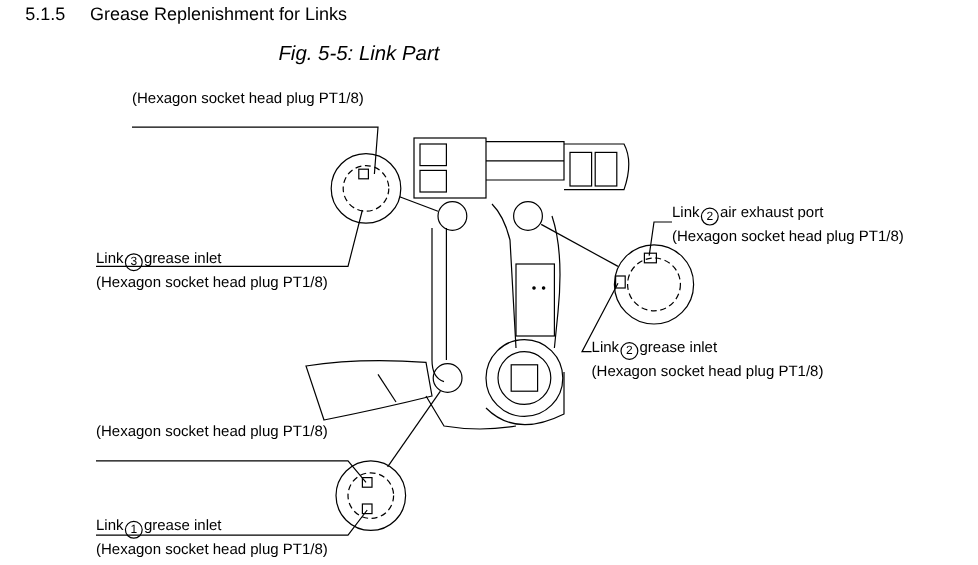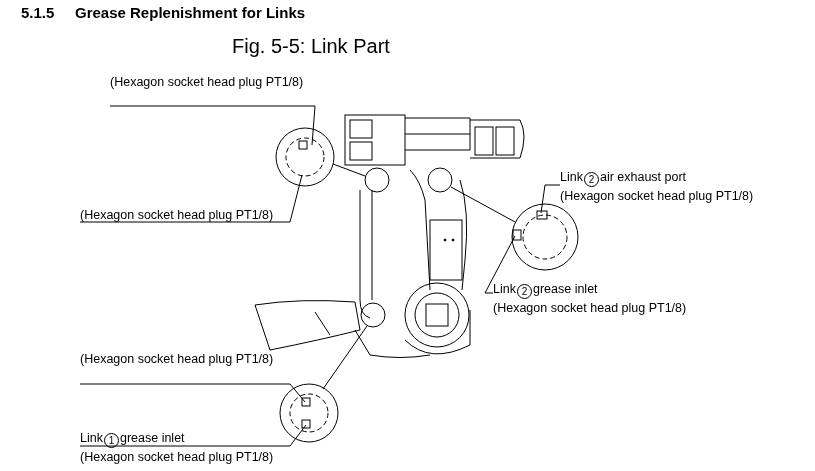--- a/index.html
+++ b/index.html
@@ -1,20 +1,20 @@
 <!DOCTYPE html>
 <html><head>
 <meta charset="utf-8">
 <style>
   html, body { margin: 0; padding: 0; background: #ffffff; }
   body { width: 815px; height: 471px; position: relative; overflow: hidden;
          font-family: "Liberation Sans", sans-serif; color: #000; }
-  .heading { position: absolute; left: 21px; top: 4px; font-weight: bold; font-size: 15px; }
+  .heading { position: absolute; left: 21px; top: 4px; font-weight: normal; font-size: 15px; }
   .heading .num { display: inline-block; width: 54px; }
-  .caption { position: absolute; left: 232px; top: 35px; font-size: 20px; }
+  .caption { position: absolute; left: 232px; top: 35px; font-style: italic; font-size: 17px; }
   .lbl { position: absolute; font-size: 12.5px; line-height: 18px; white-space: nowrap; }
   .circ { display: inline-block; width: 13px; height: 13px; border: 1px solid #000; border-radius: 50%;
           font-size: 10px; line-height: 13px; text-align: center; vertical-align: -2px; margin: 0 1px; }
   svg.fig { position: absolute; left: 0; top: 0; }
 </style>
 </head>
 <body>
 
 <div class="heading">
   <span class="num">5.1.5</span><span>Grease Replenishment for Links</span>
@@ -88,20 +88,21 @@
     <polyline points="80,384 290,384 305,402"></polyline>
     <polyline points="80,446 290,446 306,425"></polyline>
   </g>
 </svg>
 
 <div class="lbl" style="left:110px; top:73px;">
   <div>(Hexagon socket head plug PT1/8)</div>
 </div>
 
 <div class="lbl" style="left:80px; top:206px;">
+  <div><span>Link</span><span class="circ">3</span><span>grease inlet</span></div>
   <div>(Hexagon socket head plug PT1/8)</div>
 </div>
 
 <div class="lbl" style="left:560px; top:168px;">
   <div><span>Link</span><span class="circ">2</span><span>air exhaust port</span></div>
   <div>(Hexagon socket head plug PT1/8)</div>
 </div>
 
 <div class="lbl" style="left:493px; top:280px;">
   <div><span>Link</span><span class="circ">2</span><span>grease inlet</span></div>

